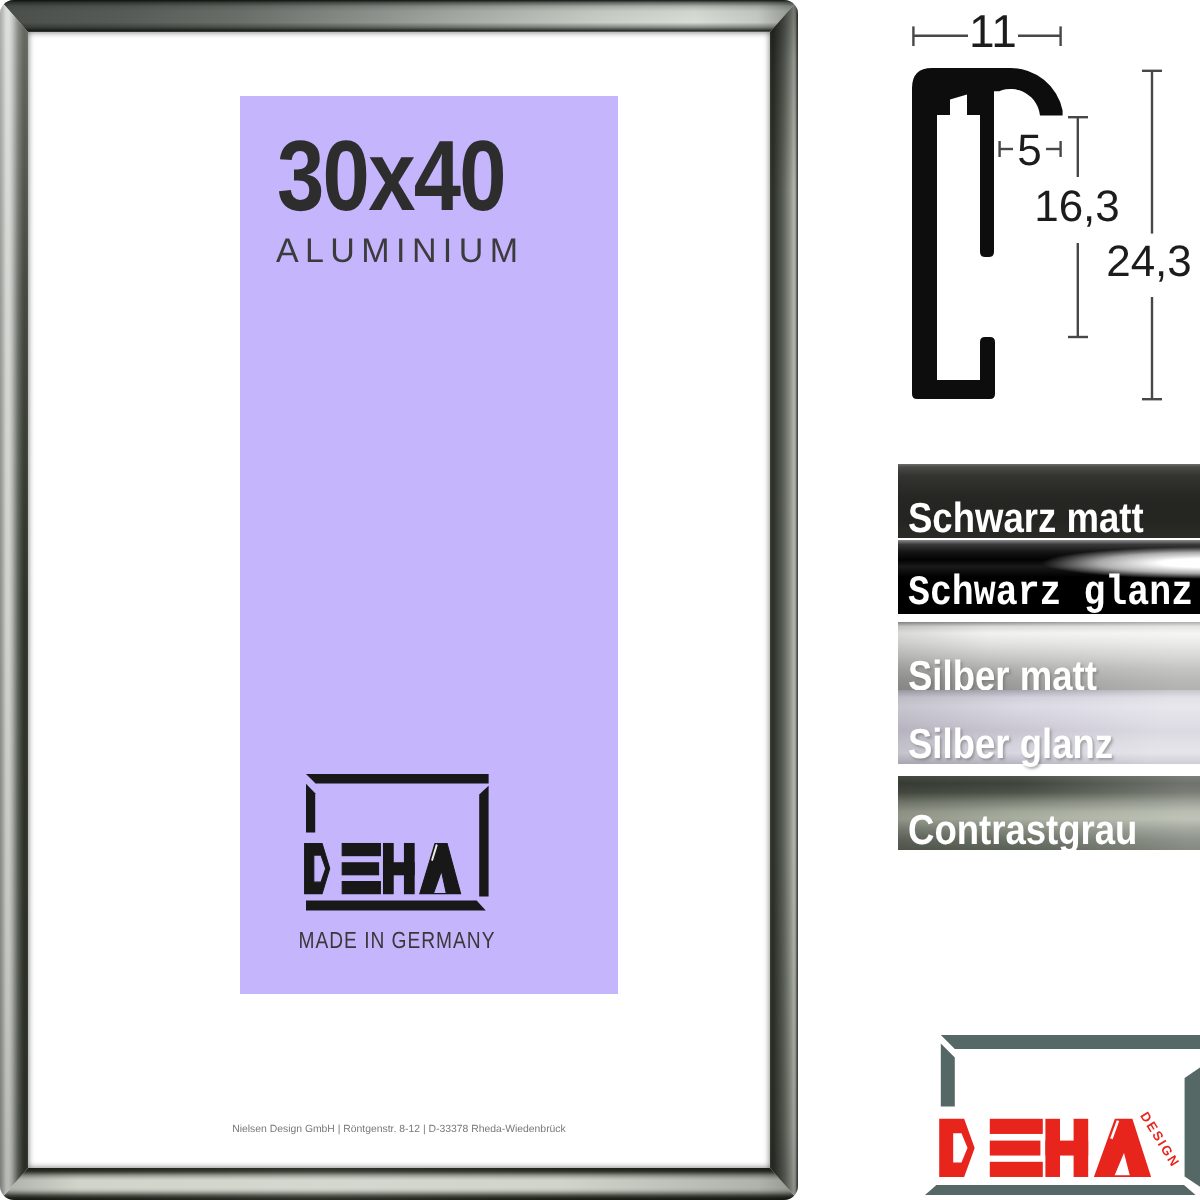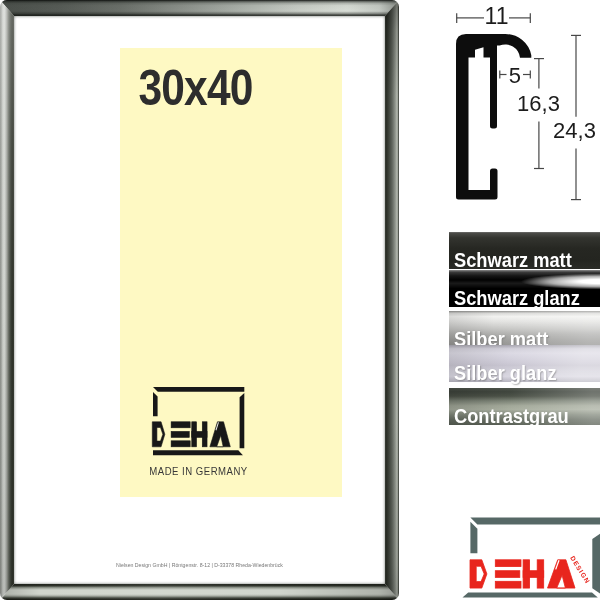--- a/index.html
+++ b/index.html
@@ -22,38 +22,38 @@
    linear-gradient(to bottom,rgba(255,255,255,.28) 0%,rgba(255,255,255,.10) 25%,rgba(0,0,0,0) 50%,rgba(0,0,0,.06) 80%,rgba(0,0,0,.12) 100%),
    linear-gradient(to right,#8a8d88 0%,#a8aba6 11%,#cdd0cb 21%,#d0d3ce 32%,#b5b8b3 43%,#8a8d86 54%,#5f645c 64%,#43483f 75%,#2f332a 86%,#32362d 95%,#3d4138 100%);
   clip-path:polygon(0 0,14px 16px,14px 584px,0 600px);}
 #br{left:385px;top:0;width:14px;height:600px;
   background:
    linear-gradient(to bottom,rgba(0,0,0,.38) 0%,rgba(0,0,0,.18) 5%,rgba(0,0,0,0) 16%,rgba(0,0,0,0) 70%,rgba(0,0,0,.12) 94%,rgba(0,0,0,.22) 100%),
    linear-gradient(to left,#3a3e37 0%,#565b53 4%,#9ba096 9%,#b2b7ae 15%,#9aa096 23%,#7e837b 35%,#5f645c 50%,#494e46 65%,#363a32 80%,#2a2e26 92%,#3f433b 100%);
   clip-path:polygon(14px 0,14px 600px,0 584px,0 16px);}
 #mat{position:absolute;left:14px;top:16px;width:371px;height:568px;background:#fff;
   box-shadow:inset 0 0 3px 0 rgba(70,75,68,.8);}
-#label{position:absolute;left:120px;top:48px;width:189px;height:449px;background:#fef9c3;padding-left:33px;}
+#label{position:absolute;left:120px;top:48px;width:189px;height:449px;background:#c4b5fd;}
 #t3040{position:absolute;left:-3px;top:11px;width:157px;text-align:center;
   font-size:50px;font-weight:bold;color:#2d2d2d;letter-spacing:-1px;
   transform:scaleX(0.85);transform-origin:50% 50%;white-space:nowrap;}
 #talu{position:absolute;left:0;top:67.5px;width:157px;text-align:center;
   font-size:17px;color:#3b3b3b;letter-spacing:3.2px;text-indent:3.2px;white-space:nowrap;}
 #made{position:absolute;left:0;top:416px;width:157px;text-align:center;
   font-size:11.7px;color:#383838;letter-spacing:0.6px;white-space:nowrap;
   transform:scaleX(0.82);transform-origin:50% 50%;}
 #addr{position:absolute;left:0;top:562px;width:399px;text-align:center;
   font-size:5.2px;color:#787878;white-space:nowrap;}
 .sw{position:absolute;left:449px;width:151px;height:37px;}
 .sw span{position:absolute;left:4.6px;bottom:0px;color:#fff;font-weight:bold;font-size:21px;line-height:18px;white-space:nowrap;display:inline-block;transform:scaleX(0.87);transform-origin:left bottom;}
 #sw1{top:232px;background:linear-gradient(to bottom,#6e6e6c 0%,#4a4a46 4%,#33342f 16%,#262722 45%,#242520 75%,#2b2c27 100%);}
 #sw2{top:270px;background:
  radial-gradient(ellipse 68% 27% at 102% 31%,#ffffff 0%,#ffffff 22%,rgba(255,255,255,.65) 52%,rgba(255,255,255,0) 80%),
  linear-gradient(to bottom,rgba(255,255,255,0) 26%,rgba(255,255,255,.10) 36%,rgba(255,255,255,0) 50%),
- linear-gradient(to bottom,#8a8a8a 0%,#3a3a3a 6%,#151515 16%,#000 28%,#000 100%);}
+ linear-gradient(to bottom,#8a8a8a 0%,#3a3a3a 6%,#151515 16%,#000 28%,#000 100%); font-family: Liberation Mono, monospace;}
 #sw3{top:310.5px;}
 #sw3 span,#sw4 span{text-shadow:1px 1px 1.5px rgba(100,100,100,.5);}
 #sw3{background:
  linear-gradient(to right,rgba(0,0,0,.10),rgba(0,0,0,0) 30%,rgba(255,255,255,.28) 92%),
  linear-gradient(to bottom,#8e8e8c 0%,#d9d9d7 6%,#f2f2f0 15%,#e3e3e1 28%,#c9c9c7 46%,#aeaeac 63%,#9c9c9a 80%,#8f8f8d 100%);}
 #sw4{top:345px;background:
  linear-gradient(105deg,rgba(0,0,0,.10),rgba(0,0,0,0) 40%,rgba(255,255,255,.35) 85%),
  linear-gradient(to bottom,#a8a6b0 0%,#d2d0da 10%,#dcdae4 22%,#cfccd8 45%,#c8c5d1 55%,#d2d0da 70%,#d8d6e0 85%,#b6b4bf 100%);}
 #sw5{top:388.3px;background:
  linear-gradient(to right,rgba(0,0,0,.15),rgba(0,0,0,0) 40%,rgba(255,255,255,.25) 95%),
@@ -64,20 +64,21 @@
 <body>
 
 <div id="photo">
   <div class="bar" id="bt"></div>
   <div class="bar" id="bb"></div>
   <div class="bar" id="bl"></div>
   <div class="bar" id="br"></div>
   <div id="mat"></div>
   <div id="label">
     <div id="t3040">30x40</div>
+    <div id="talu">ALUMINIUM</div>
     <svg width="94" height="71" viewBox="151 386 94 71" style="position:absolute;left:31px;top:338px;">
       <g fill="#181818">
         <polygon points="153,387 244.3,387 244.3,391.8 157.8,391.8"></polygon>
         <polygon points="153,391.9 157.6,396.6 157.6,416.2 153,416.2"></polygon>
         <polygon points="239.6,397.2 244.3,392.9 244.3,448.3 239.6,448.3"></polygon>
         <polygon points="153,450.3 238.3,450.3 242.9,455.3 153,455.3"></polygon>
         <g transform="translate(152.3,421.8) scale(0.743,0.893)" stroke="#181818" stroke-width="0.7">
           <path d="M0,0 L11.8,0 L16.9,14 L11.8,28 L0,28 Z M6.2,6.4 L6.2,21.6 L11,21.6 L14.2,14 L11,6.4 Z" fill-rule="evenodd"></path>
           <rect x="25.3" y="0" width="25.7" height="6.7"></rect>
           <rect x="25.3" y="10.8" width="24.5" height="6.6"></rect>

